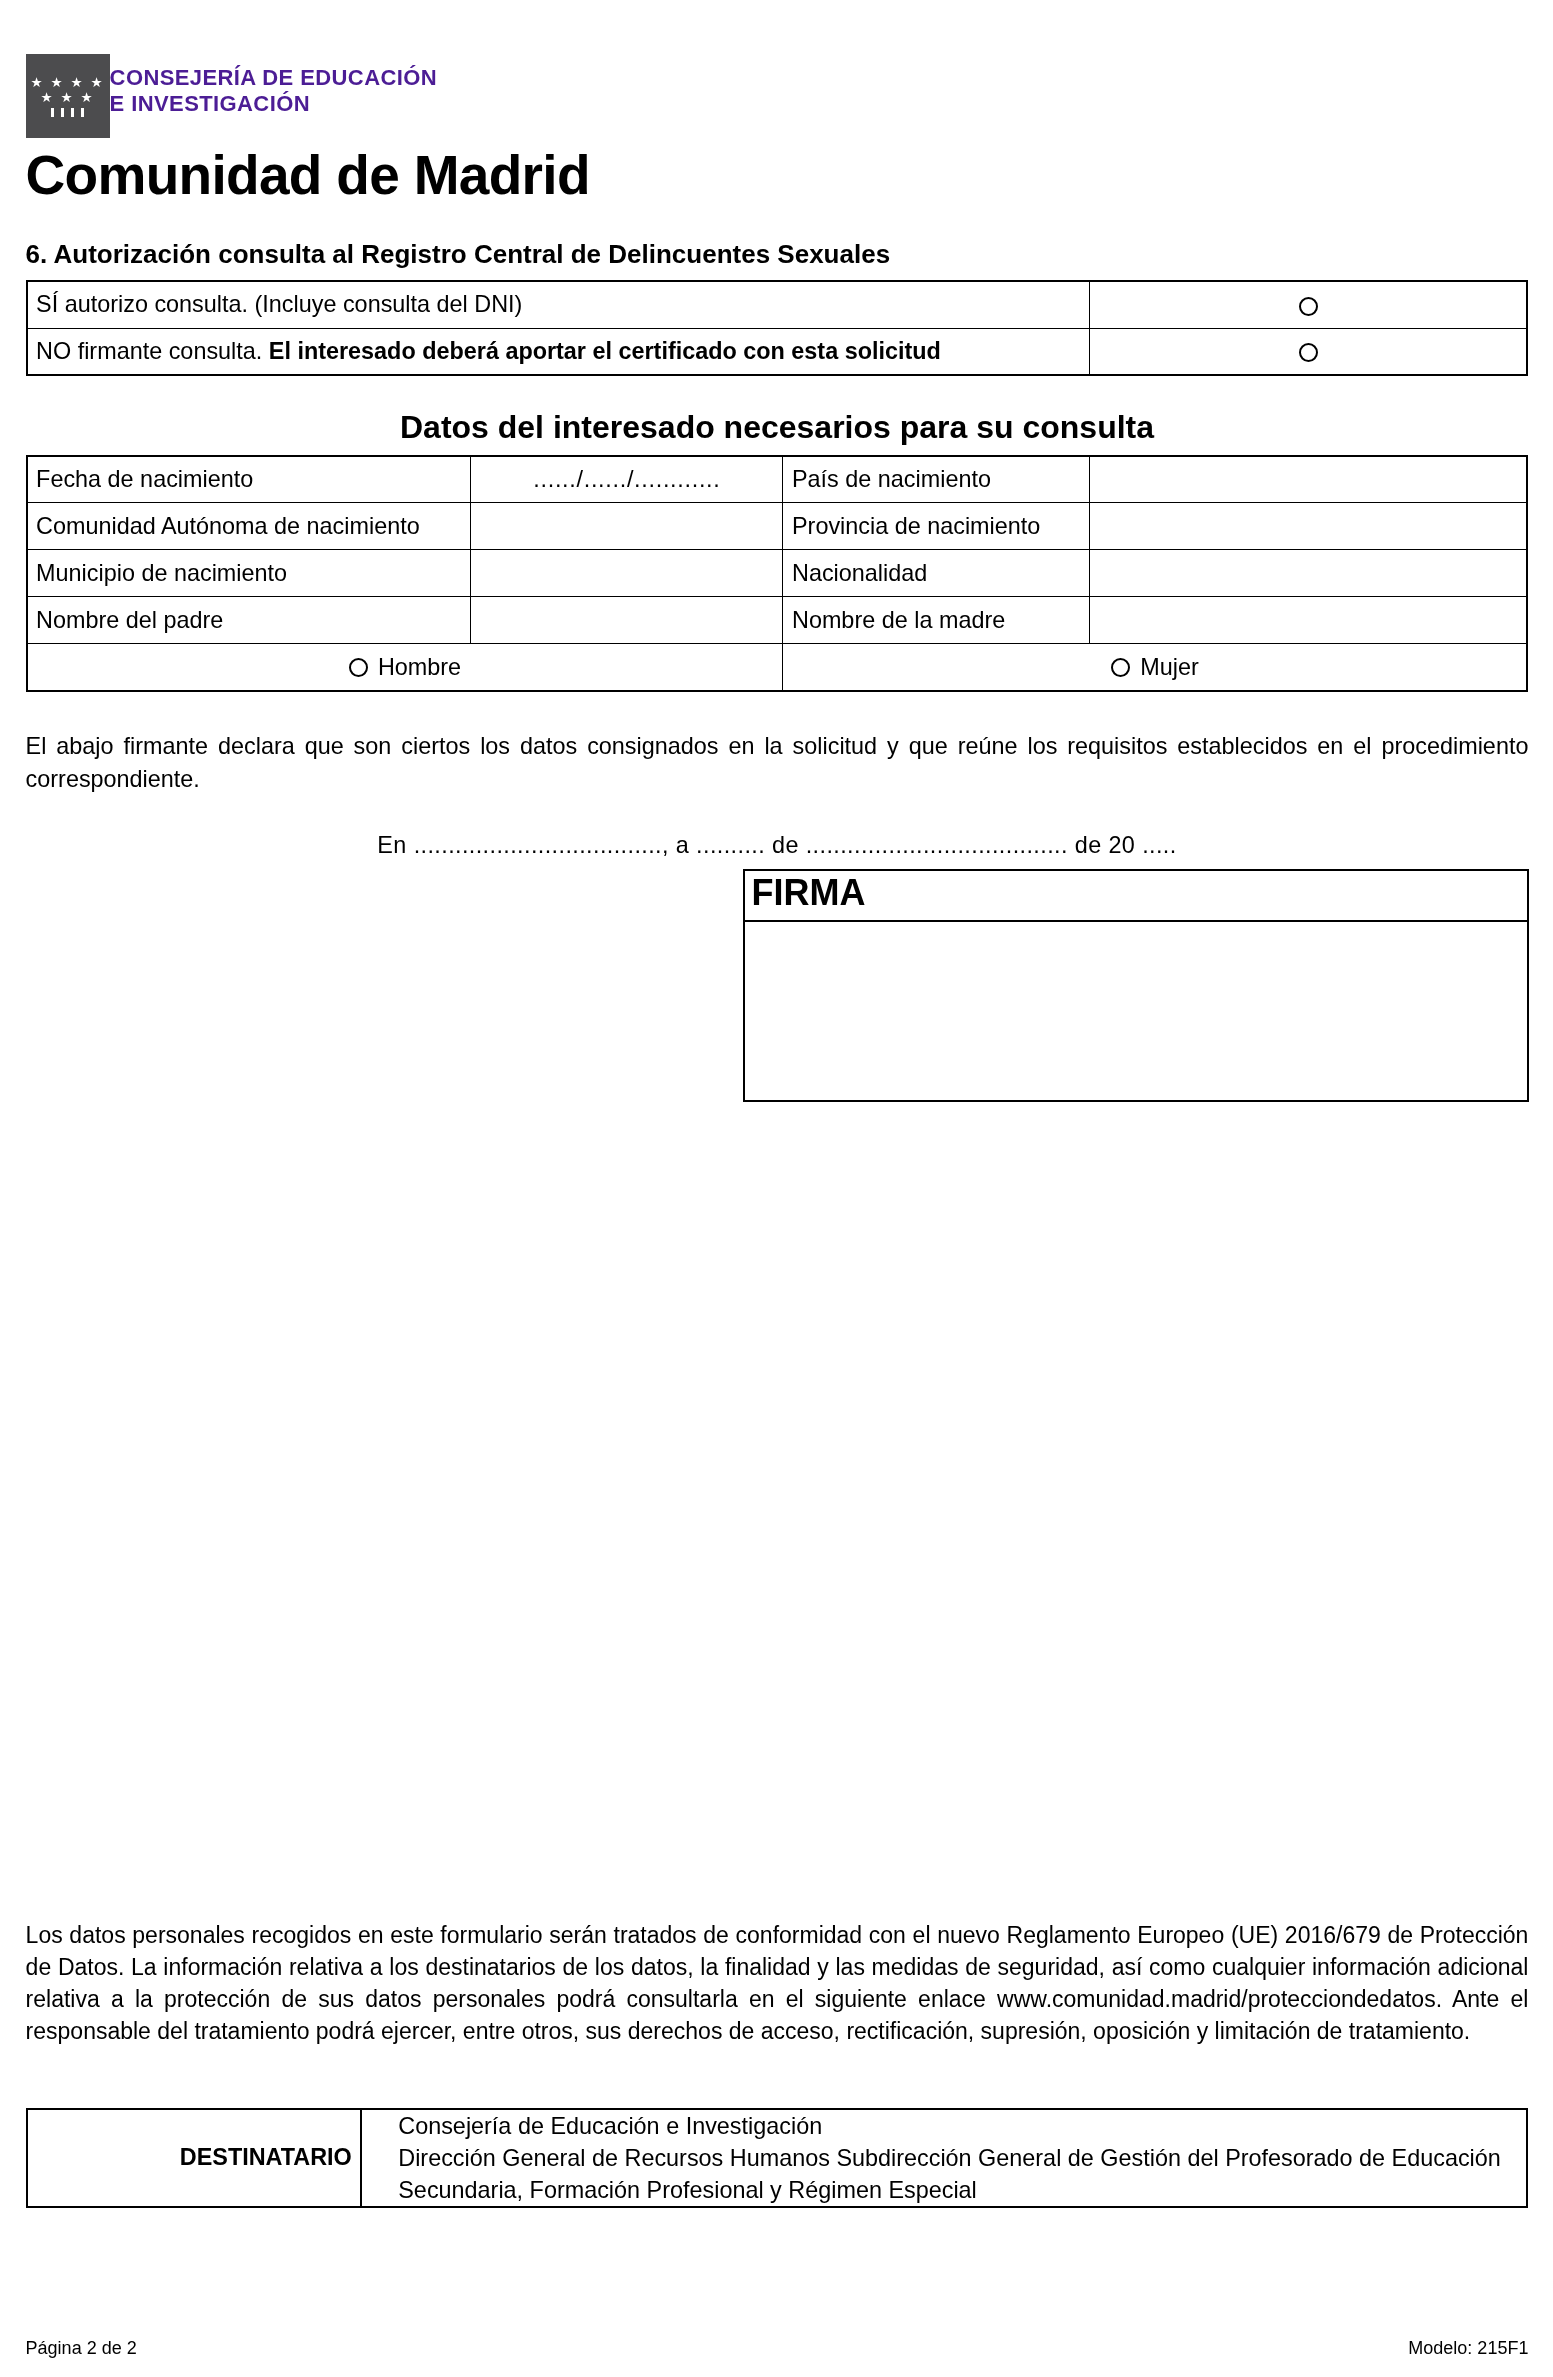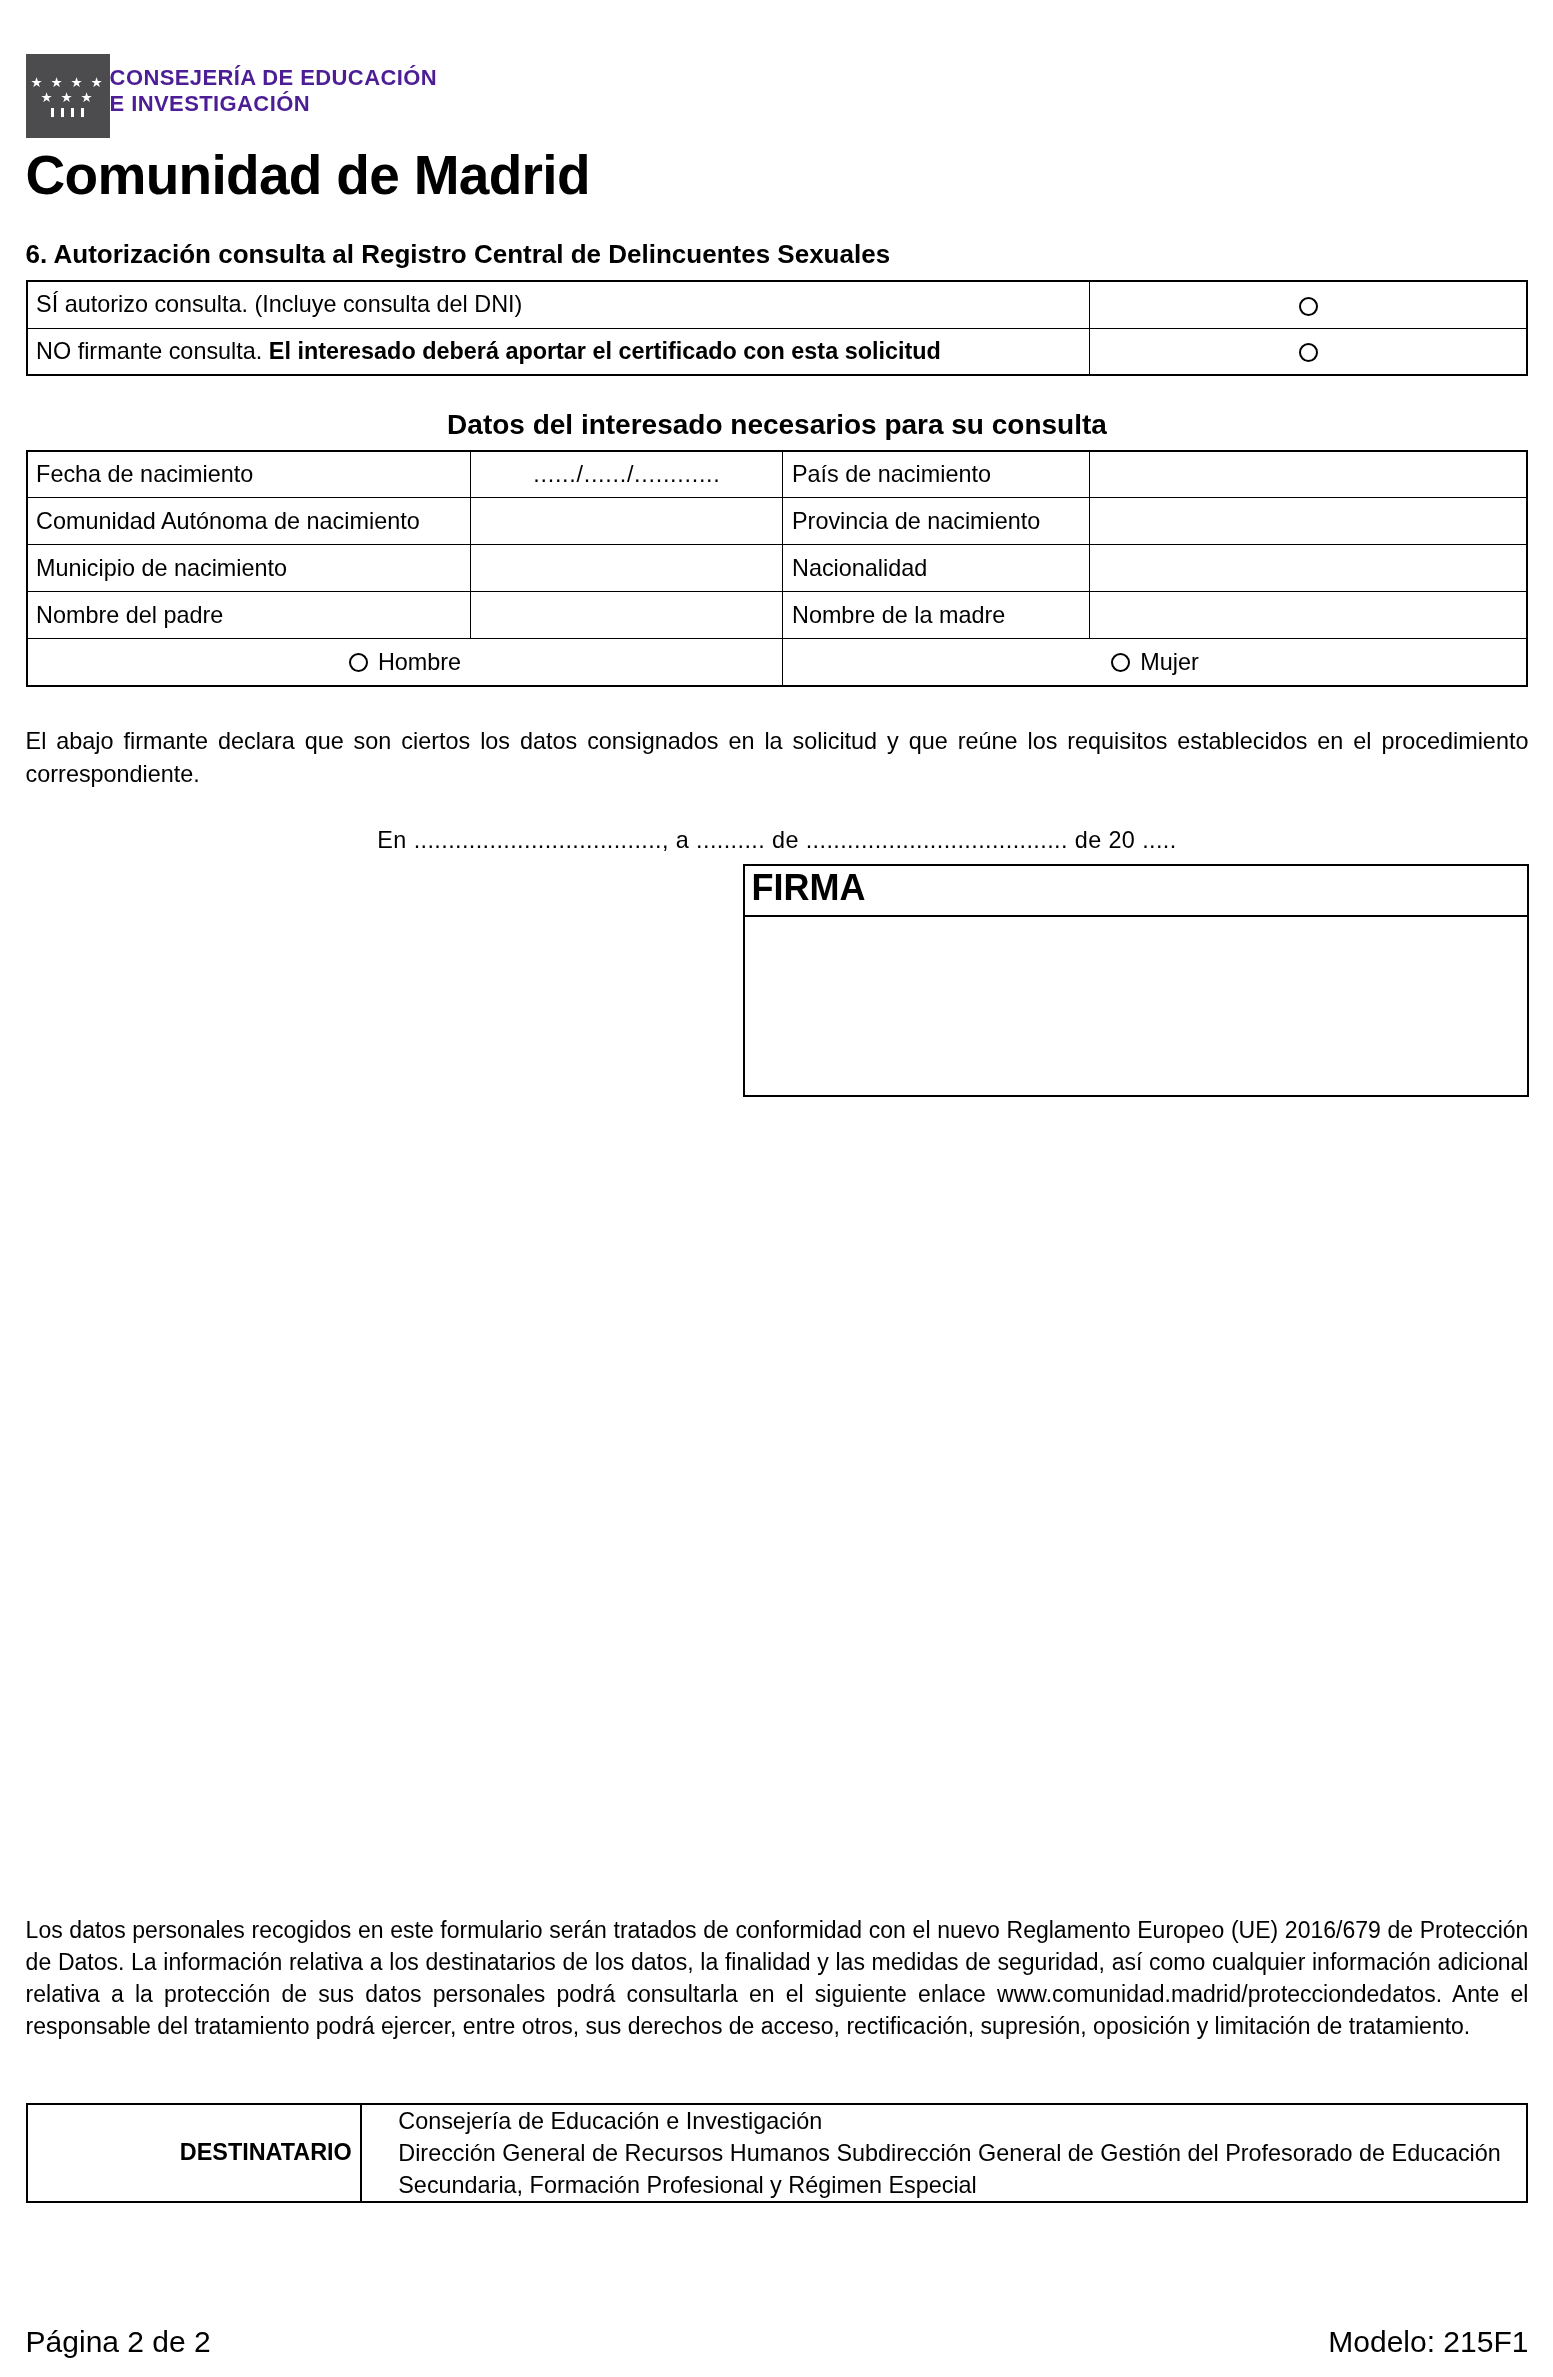--- a/index.html
+++ b/index.html
@@ -41,21 +41,21 @@
 
   table.grid { border-collapse: collapse; width: 100%; }
   table.grid td { border: 1.4px solid #000; font-size: 23.4px; padding: 0 8.5px; height: 47px; }
   table.consent { border: 2.8px solid #000; margin-top: 10px; }
   td.radio-cell { width: 29.2%; text-align: center; }
   .radio {
     display: inline-block; width: 19px; height: 19px;
     border: 2.1px solid #000; border-radius: 50%; background: #fff; vertical-align: middle;
   }
 
-  .datos-title { text-align: center; font-weight: bold; font-size: 28px; margin-top: 33px; margin-bottom: 8.5px; }
+  .datos-title { text-align: center; font-weight: bold; font-size: 32px; margin-top: 33px; margin-bottom: 8.5px; }
   table.datos { border: 2.8px solid #000; }
   table.datos td.value { padding: 0 5.7px; }
   td.dots { text-align: center; letter-spacing: 0.7px; }
   td.gender { text-align: center; height: 50px; }
   .gender-label { margin-left: 10px; vertical-align: middle; font-size: 23.4px; }
 
   
   .declaration { font-size: 23.4px; line-height: 33px; text-align: justify; margin-top: 38px; }
   .date-line { text-align: center; font-size: 23.4px; margin-top: 36px; letter-spacing: 0.4px; }
 
@@ -69,21 +69,21 @@
   
   .privacy { font-size: 23px; line-height: 32px; text-align: justify; }
 
   
   table.dest { border: 2.8px solid #000; margin-top: 61px; }
   table.dest td { border: 2.1px solid #000; font-size: 23.4px; padding-left: 36px; }
   td.dest-label { width: 22.3%; text-align: right; font-weight: bold; font-size: 24px; }
   td.dest-body { padding: 5.7px 10px; line-height: 32px; }
 
   
-  .footer { margin-top: auto; display: flex; justify-content: space-between; font-size: 30px; }
+  .footer { margin-top: auto; display: flex; justify-content: space-between; font-size: 18px; }
 </style>
 </head>
 <body>
 
 <div class="page">
 
   <div class="header-row">
     <div class="logo-box">
       <div class="star-row">★ ★ ★ ★</div>
       <div class="star-row">★ ★ ★</div>

